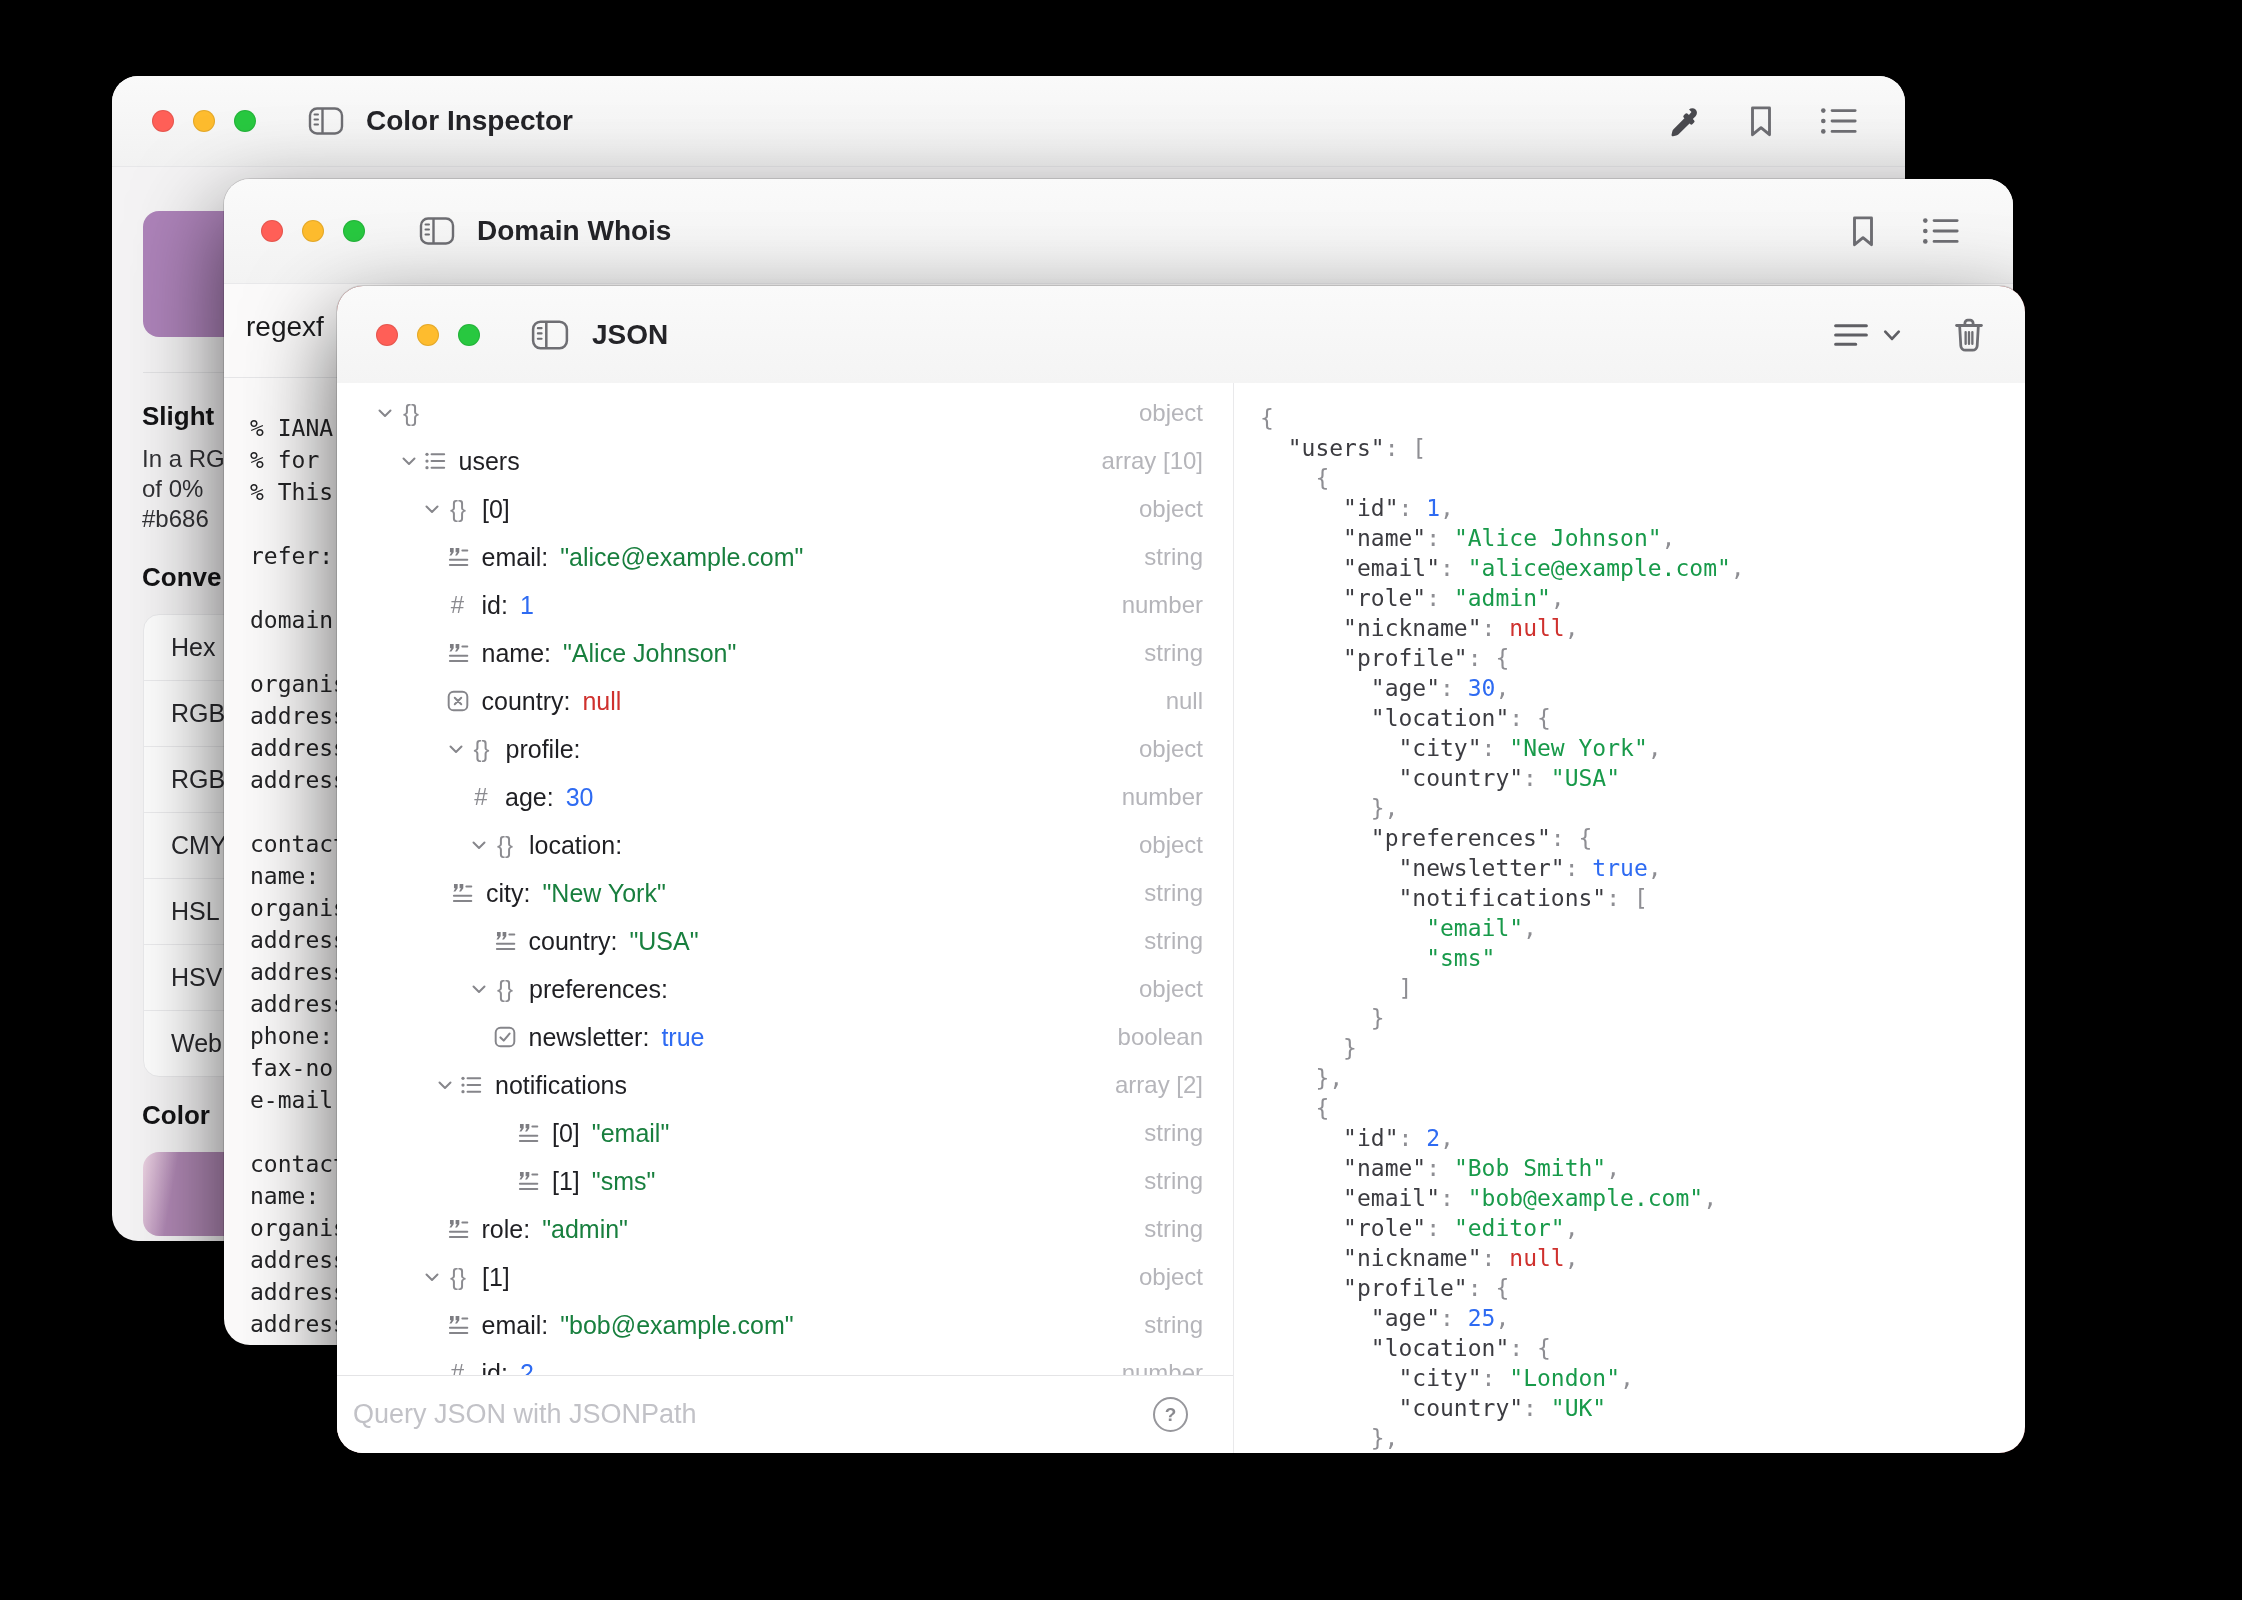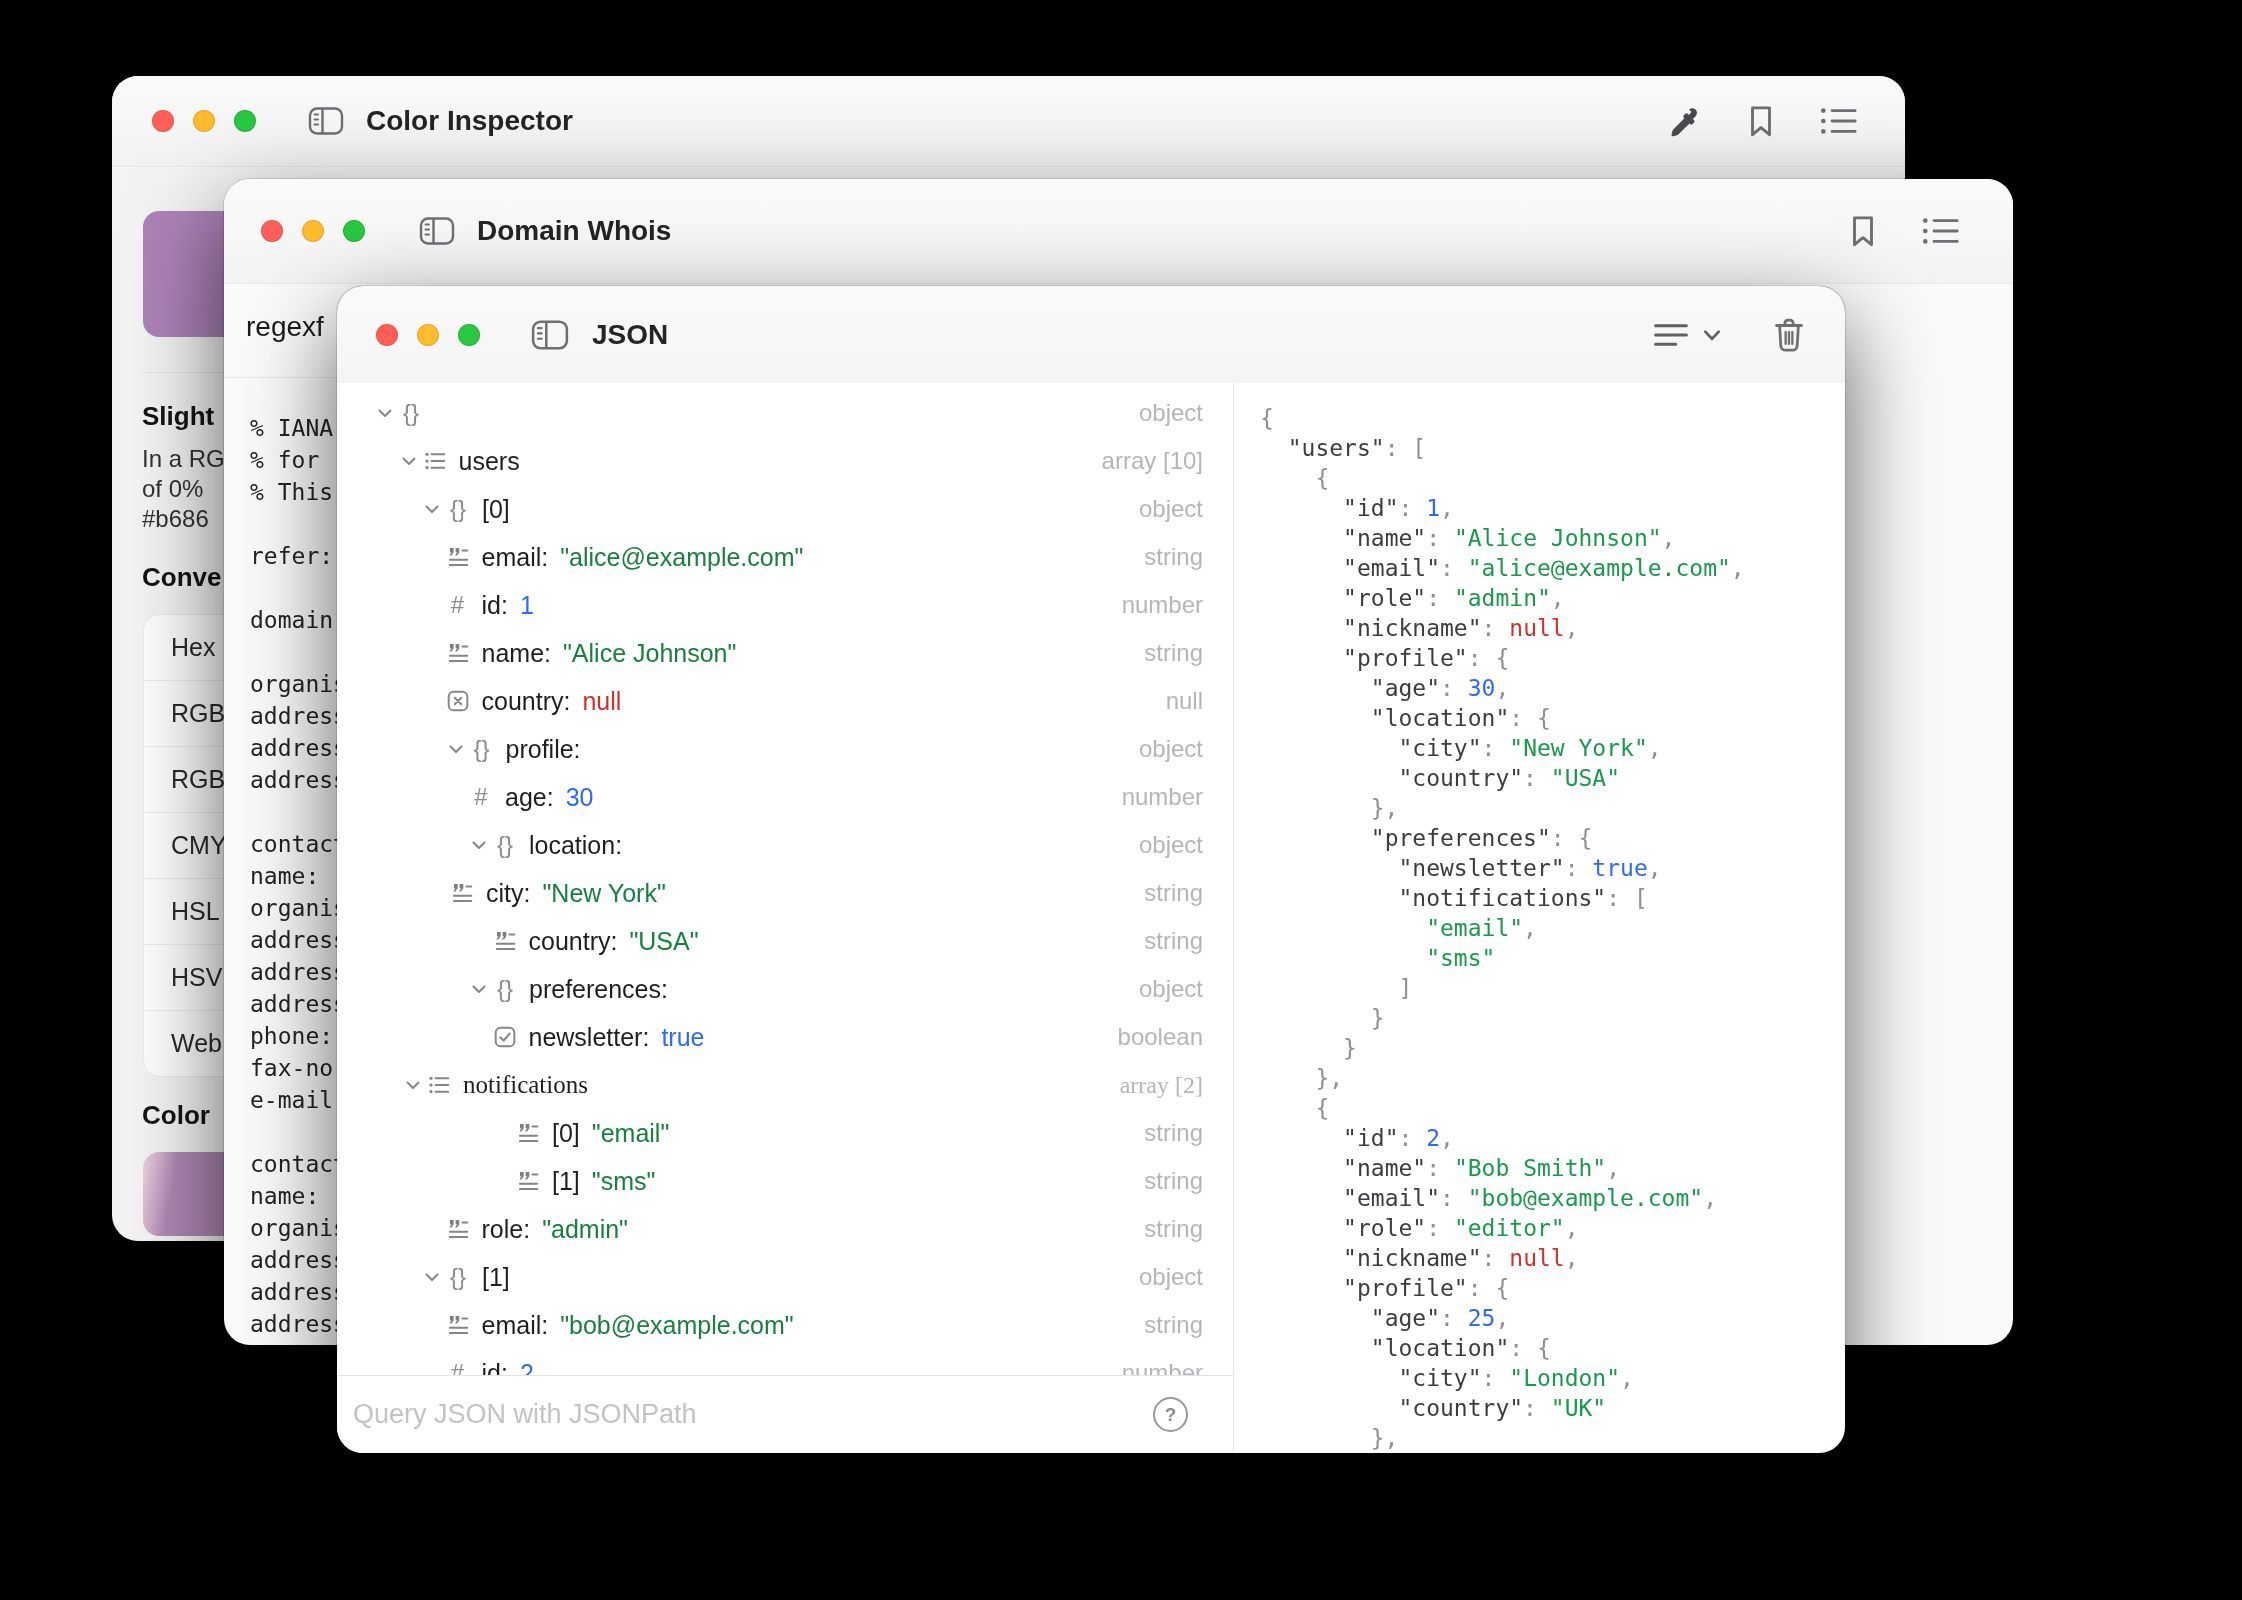--- a/index.html
+++ b/index.html
@@ -36,21 +36,21 @@
   
   #win-dw{left:224px;top:179px;width:1789px;height:1166px;background:#fbfafa;}
   #win-dw .tbar{height:104px;padding:0 52px 0 37px;background:linear-gradient(#fafafa,#f3f3f3);
                 border-bottom:1px solid #e9e9eb;}
   #dw-heading{position:absolute;left:22px;top:132px;font-size:28px;font-weight:500;color:#1b1b1d;white-space:nowrap;}
   #dw-div{position:absolute;left:0;top:198px;width:420px;height:1px;background:#e6e6e8;}
   #dw-pre{position:absolute;left:26px;top:233px;margin:0;font-family:"DejaVu Sans Mono","Liberation Mono",monospace;
           font-size:23px;line-height:32px;color:#232325;white-space:pre;}
 
   
-  #win-json{left:337px;top:286px;width:1508px;height:1167px;background:#7f1d1d;}
+  #win-json{left:337px;top:286px;width:1688px;height:1167px;background:#7f1d1d;}
   #win-json .tbar{height:97px;padding:0 24px 0 39px;background:linear-gradient(#fafafa,#f4f4f4);
                   border-bottom:1px solid #e8e8ea;}
   #json-left{position:absolute;left:0;top:97px;bottom:0;width:896px;border-right:1px solid #e9e9eb;
              overflow:hidden;background:#fff;}
   #json-right{position:absolute;left:897px;top:97px;bottom:0;right:0;overflow:hidden;background:#fff;}
   #tree{position:absolute;left:0;top:6px;right:0;}
   .trow{height:48px;display:flex;align-items:center;position:relative;font-size:25px;white-space:nowrap;}
   .tchev{width:24px;flex:0 0 24px;display:flex;align-items:center;}
   .tic{width:28px;flex:0 0 28px;display:flex;align-items:center;justify-content:center;
        color:#8b8b90;font-size:24px;}
@@ -377,21 +377,21 @@
           <span class="tic">
             <svg width="26" height="26" viewBox="0 0 24 24">
               <rect x="3.4" y="3.4" width="17.2" height="17.2" rx="4.5" fill="none" stroke="#85858a" stroke-width="1.8"></rect>
               <polyline points="7.8,12.4 10.8,15.3 16.2,8.9" fill="none" stroke="#85858a" stroke-width="1.9" stroke-linecap="round" stroke-linejoin="round"></polyline>
             </svg>
           </span>
           <span class="tkey">newsletter:</span>
           <span class="tval b">true</span>
           <span class="ttype">boolean</span>
         </div>
-        <div class="trow" style="padding-left: 64px; font-family: Liberation Serif, serif;">
+        <div class="trow" style="padding-left: 96px;">
           <span class="tchev">
             <svg width="24" height="24" viewBox="0 0 24 24">
               <polyline points="6.5,9.5 12,15 17.5,9.5" fill="none" stroke="#86868b" stroke-width="2" stroke-linecap="round" stroke-linejoin="round"></polyline>
             </svg>
           </span>
           <span class="tic">
             <svg width="26" height="26" viewBox="0 0 24 24">
               <circle cx="4.6" cy="5.8" r="1.5" fill="#85858a"></circle>
               <circle cx="4.6" cy="12" r="1.5" fill="#85858a"></circle>
               <circle cx="4.6" cy="18.2" r="1.5" fill="#85858a"></circle>

